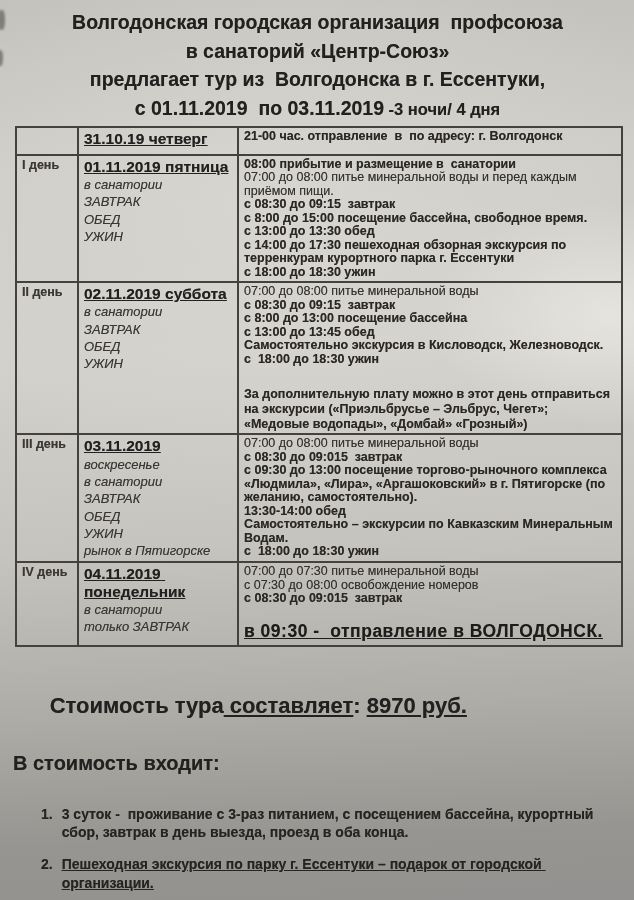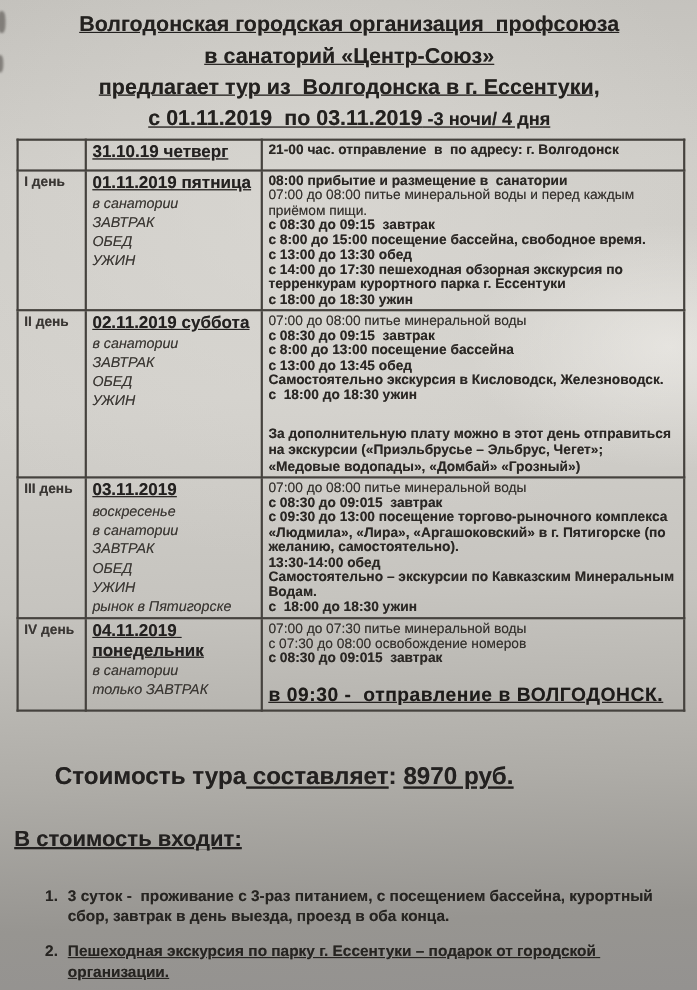--- a/index.html
+++ b/index.html
@@ -17,41 +17,41 @@
     text-shadow:0 0 0.6px rgba(55,50,46,0.55);
   }
   .smudge{position:absolute;background:#4a4642;opacity:.55;border-radius:40%;filter:blur(1px);}
   .s1{left:-2px;top:10px;width:7px;height:20px;}
   .s2{left:-3px;top:50px;width:6px;height:16px;}
   .content{padding:6px 12px 0 13px;}
 
   
   .title{text-align:center;font-weight:bold;color:#23211f;padding-top:2px;}
   .t-line{font-size:19.5px;line-height:1.47;}
-  .t-line .u{text-decoration:underline;white-space:pre-wrap;}
+  .t-line .u{white-space:pre-wrap;}
   .t-sub{font-size:16.5px;margin-top:45px;}
 
   
   table.sched{border-collapse:collapse;width:606px;margin:3px 0 0 2px;table-layout:fixed;}
   .sched td{border:2px solid #45423e;vertical-align:top;padding:2px 6px 2px 5px;}
   col.c1{width:62px;} col.c2{width:160px;} col.c3{width:384px;}
   tr.r0 td{height:22px;} tr.r1 td{height:106px;} tr.r2 td{height:120px;border-radius:12px;}
   tr.r3 td{height:112px;} tr.r4 td{height:74px;}
   .day{font-weight:bold;font-size:12.5px;color:#3a3734;line-height:1.15;padding-top:4px;}
   .d-head{font-weight:bold;font-size:15.5px;text-decoration:underline;line-height:1.12;color:#232120;margin-bottom:1px;white-space:pre-wrap;}
   .note{font-style:italic;font-size:13px;line-height:1.33;color:#3a3733;white-space:pre-wrap;}
   .ln{font-size:12.5px;line-height:1.08;color:#35322e;white-space:pre-wrap;}
   .ln.b{font-weight:bold;color:#2a2724;}
   .ln.gap{margin-top:21px;line-height:1.18;}
   .ln.big{font-size:17.5px;font-weight:bold;text-decoration:underline;line-height:1.3;margin-top:14px;color:#1e1c1a;letter-spacing:.5px;}
 
   
   .price-line{margin:20px 0 0 0;font-size:22px;font-weight:bold;color:#232120;white-space:pre-wrap;}
   .price-line .u{text-decoration:underline;}
-  .includes-title{margin-top:7px;font-size:20px;font-weight:bold;text-decoration:underline;color:#232120;}
+  .includes-title{margin-top:7px;font-size:20px;font-weight:bold;color:#232120;}
   .inc-list{margin-top:30px;padding-left:28px;}
   .inc-item{display:flex;gap:9px;margin-bottom:13px;font-size:14px;font-weight:bold;line-height:1.33;color:#262421;}
   .inc-num{flex:0 0 auto;}
   .inc-text{white-space:pre-wrap;}
   .inc-text.u{text-decoration:underline;}
 </style>
 </head>
 <body>
 
 <div class="photo">

